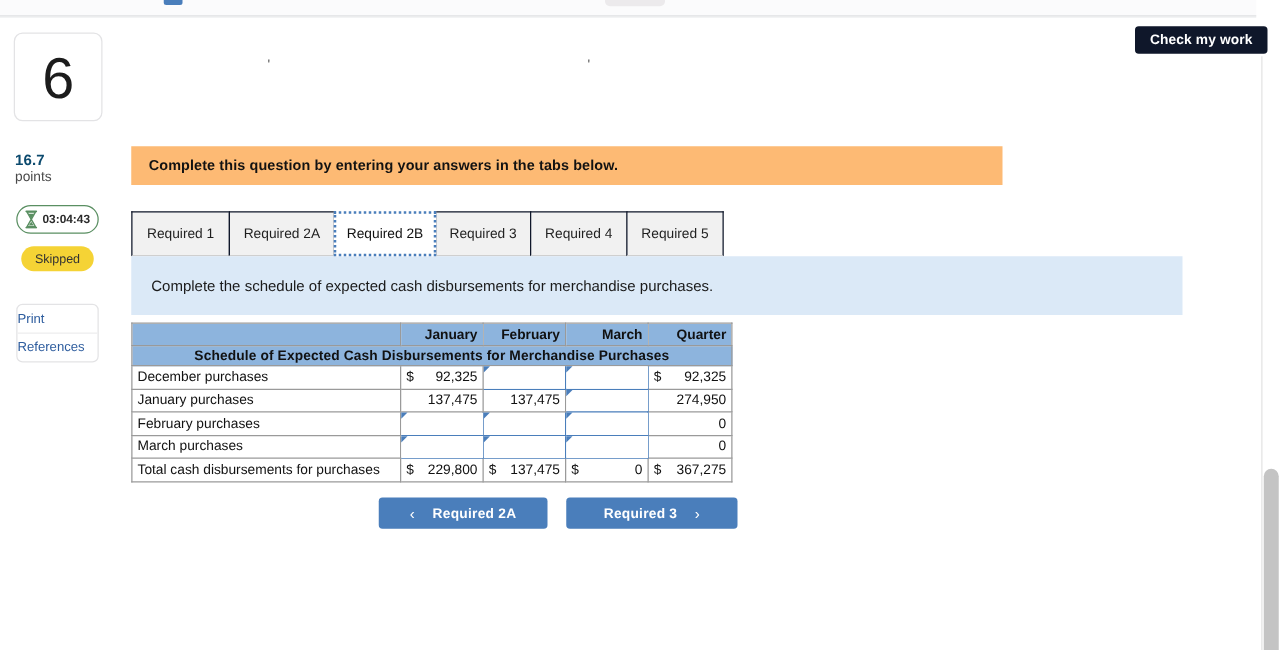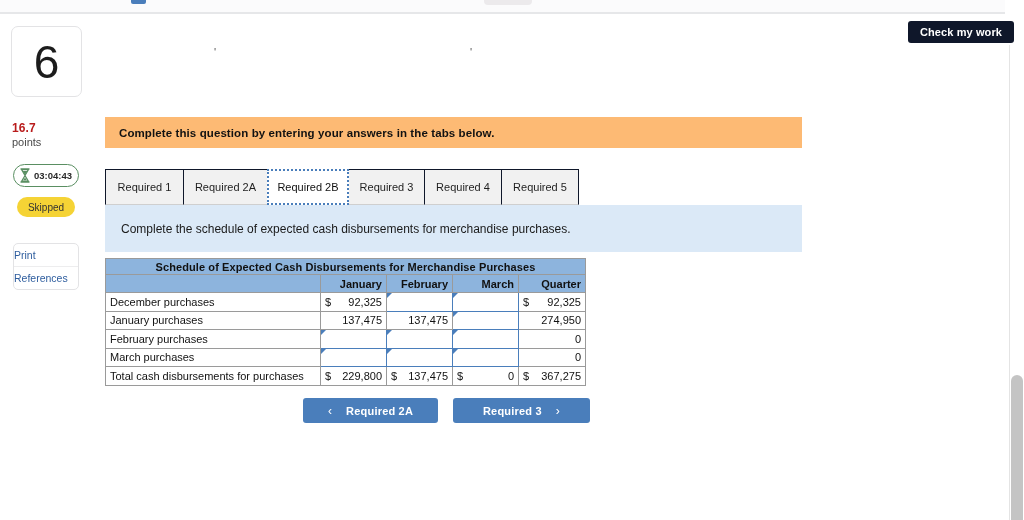--- a/index.html
+++ b/index.html
@@ -84,21 +84,21 @@
   }
   .qnum-box span {
     font-size: 46px;
     color: #1c1c1c;
     line-height: 1;
     font-family: "Liberation Sans", sans-serif;
   }
 
   .points-val {
     position: absolute; left: 12px; top: 121px;
-    font-size: 12px; font-weight: bold; color: #b91c1c;
+    font-size: 12px; font-weight: bold; color: #0c4a6e;
     letter-spacing: .1px;
   }
   .points-lbl {
     position: absolute; left: 12px; top: 136px;
     font-size: 11px; color: #4a4a4a;
   }
 
   .timer-pill {
     position: absolute; left: 13px; top: 164px;
     width: 66px; height: 23px;
@@ -180,21 +180,21 @@
     border: 1px dotted #4a7ebb;
     border-width: 2px;
     border-bottom: 2px dotted #4a7ebb;
     color: #111111;
     z-index: 3;
   }
 
   
   .req-banner {
     position: absolute; left: 105px; top: 205px;
-    width: 697px; height: 47px;
+    width: 841px; height: 47px;
     background: #dbe9f7;
     display: flex; align-items: center;
   }
   .req-banner span {
     font-size: 12px; color: #1a1a1a;
     margin-left: 16px;
   }
 
   
   .sheet {
@@ -332,30 +332,30 @@
         <span>Required 5</span>
       </div>
     </div>
 
   <div class="req-banner">
     <span>Complete the schedule of expected cash disbursements for merchandise purchases.</span>
   </div>
 
   <table class="sheet">
     <thead>
-      <tr>
-        <th class="title-cell" colspan="5">Schedule of Expected Cash Disbursements for Merchandise Purchases</th>
-      </tr>
       <tr id="colhead-row">
           <th class="colhead blank lbl"></th>
           <th class="colhead num">January</th>
           <th class="colhead num">February</th>
           <th class="colhead num">March</th>
           <th class="colhead num q">Quarter</th>
         </tr>
+      <tr>
+        <th class="title-cell" colspan="5">Schedule of Expected Cash Disbursements for Merchandise Purchases</th>
+      </tr>
     </thead>
     <tbody id="sheet-body">
         <tr>
           <td class="lbl">December purchases</td>
           <td class="num">
             <span class="money">
               <span class="s">$</span>
               <span class="v">92,325</span>
             </span>
           </td>

